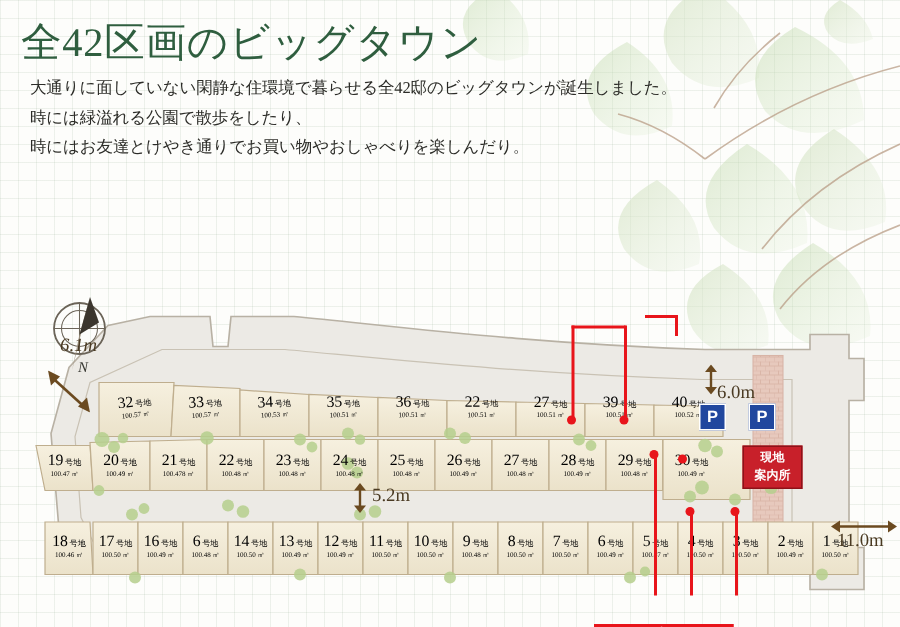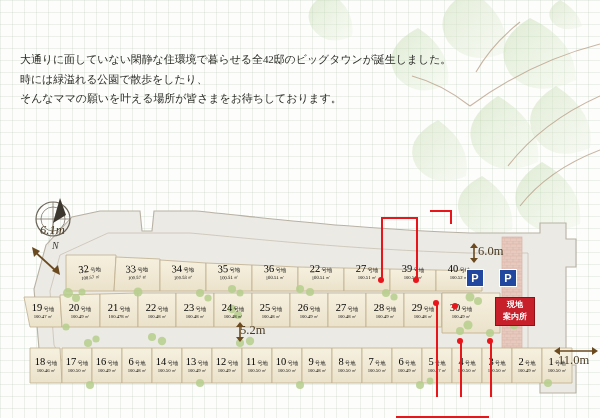--- a/index.html
+++ b/index.html
@@ -104,25 +104,26 @@
           <path d="M600 44 q-70 18 -130 62"></path>
           <path d="M470 106 q-28 -22 -58 -30"></path>
           <path d="M600 96 q-58 26 -92 70"></path>
           <path d="M520 22 q-28 22 -44 50"></path>
           <path d="M600 150 q-52 20 -80 56"></path>
         </g>
       </g>
     </svg>
   </div>
 
+  <div id="headline">全42区画のビッグタウン</div>
 
   <div id="lede">
     <p>大通りに面していない閑静な住環境で暮らせる全42邸のビッグタウンが誕生しました。</p>
     <p>時には緑溢れる公園で散歩をしたり、</p>
-    <p>そんなママの願いを叶える場所が皆さまをお待ちしております。</p>
+    <p>時にはお友達とけやき通りでお買い物やおしゃべりを楽しんだり。</p>
   </div>
 
   <div id="map">
 
     <svg width="600" height="225" viewBox="0 0 600 225">
       <defs>
         <linearGradient id="lotg" x1="0" y1="0" x2="0" y2="1">
           <stop offset="0%" stop-color="#f6f0df"></stop>
           <stop offset="100%" stop-color="#ebe2ca"></stop>
         </linearGradient>
@@ -404,28 +405,28 @@
       <div class="ntext">N</div>
     </div>
 
     <div class="dim" style="left:40px;top:30px;font-style:italic;">6.1m</div>
     <svg style="position:absolute;left:30px;top:54px;" width="34" height="28">
       <line x1="4" y1="4" x2="26" y2="24" stroke="#6b4a20" stroke-width="1.8"></line>
       <path d="M2 0 L10 4 L4 10 Z" fill="#6b4a20"></path>
       <path d="M30 28 L22 24 L28 18 Z" fill="#6b4a20"></path>
     </svg>
 
-    <div class="dim" style="left:478px;top:51px;">6.0m</div>
+    <div class="dim" style="left:478px;top:61px;">6.0m</div>
     <svg style="position:absolute;left:468px;top:50px;" width="12" height="20">
       <line x1="6" y1="3" x2="6" y2="17" stroke="#6b4a20" stroke-width="1.6"></line>
       <path d="M6 0 L10 5 L2 5 Z" fill="#6b4a20"></path>
       <path d="M6 20 L10 15 L2 15 Z" fill="#6b4a20"></path>
     </svg>
 
-    <div class="dim" style="left:240px;top:130px;">5.2m</div>
+    <div class="dim" style="left:248px;top:130px;">5.2m</div>
     <svg style="position:absolute;left:234px;top:129px;" width="12" height="20">
       <line x1="6" y1="3" x2="6" y2="17" stroke="#6b4a20" stroke-width="1.6"></line>
       <path d="M6 0 L10 5 L2 5 Z" fill="#6b4a20"></path>
       <path d="M6 20 L10 15 L2 15 Z" fill="#6b4a20"></path>
     </svg>
 
     <div class="dim" style="left:558px;top:160px;">11.0m</div>
     <svg style="position:absolute;left:554px;top:152px;" width="44" height="12">
       <line x1="4" y1="6" x2="40" y2="6" stroke="#6b4a20" stroke-width="1.6"></line>
       <path d="M0 6 L6 2 L6 10 Z" fill="#6b4a20"></path>

